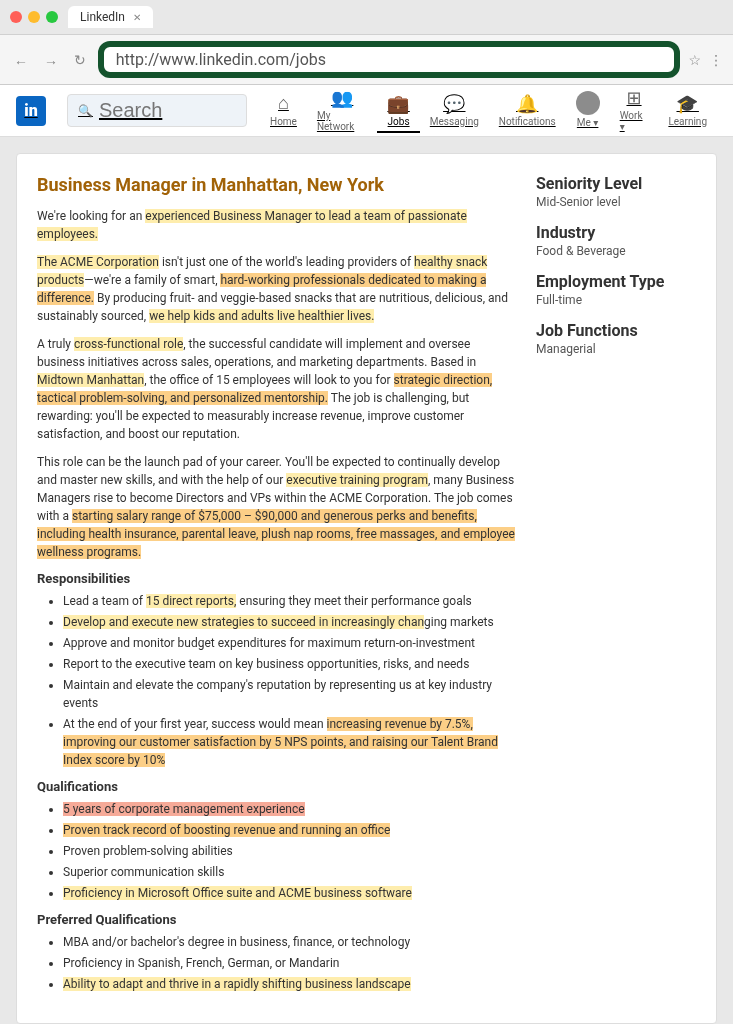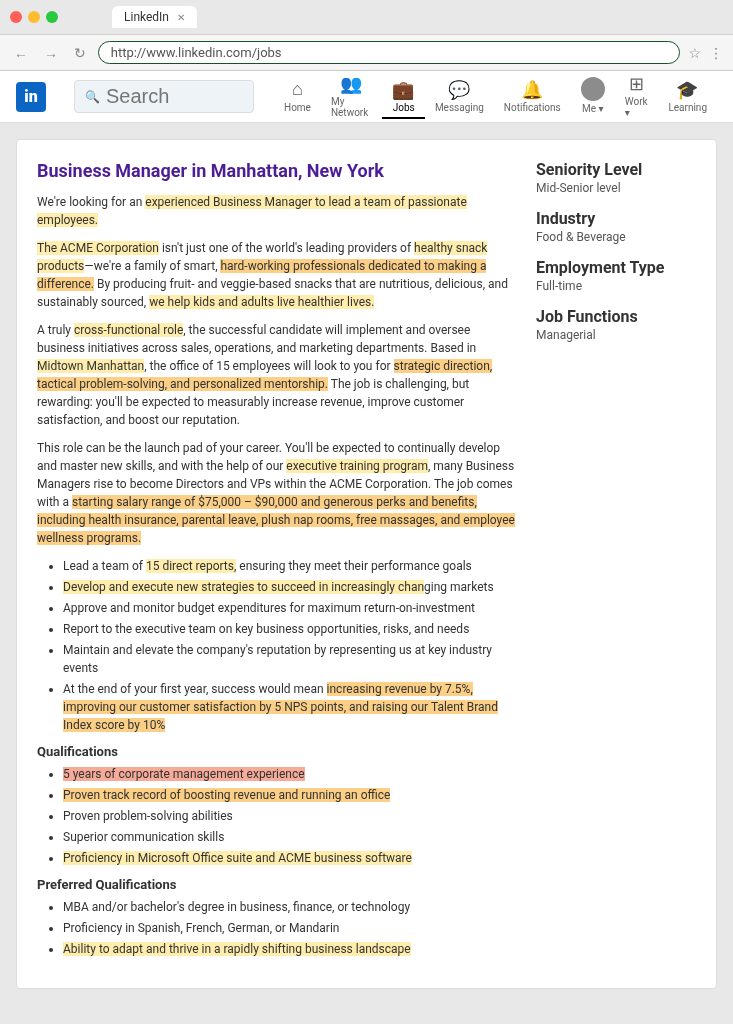--- a/index.html
+++ b/index.html
@@ -14,21 +14,20 @@
     .browser-chrome {
       background: #f0f0f0;
       border-bottom: 1px solid #ccc;
     }
     .browser-titlebar {
       display: flex;
       align-items: center;
       padding: 6px 10px;
       background: #e8e8e8;
       border-bottom: 1px solid #d0d0d0;
-      gap: 44px;
     }
     .traffic-lights {
       display: flex;
       gap: 6px;
       margin-right: 10px;
     }
     .traffic-light {
       width: 12px;
       height: 12px;
       border-radius: 50%;
@@ -62,42 +61,43 @@
       background: none;
       border: none;
       font-size: 14px;
       color: #888;
       cursor: pointer;
       padding: 2px 4px;
     }
     .address-bar {
       flex: 1;
       background: #fff;
-      border: 1px solid #14532d;
+      border: 6px solid #14532d;
       border-radius: 12px;
       padding: 3px 12px;
-      font-size: 13px;
+      font-size: 16px;
       color: #555;
     }
     .toolbar-actions {
       display: flex;
       gap: 8px;
       color: #888;
       font-size: 14px;
     }
 
     
     .linkedin-nav {
       background: #fff;
       border-bottom: 1px solid #ddd;
       display: flex;
       align-items: center;
       padding: 0 16px;
       height: 52px;
-      gap: 20px;
+      gap: 13px;
+      text-decoration: underline;
     }
     .li-logo {
       background: #0a66c2;
       color: #fff;
       font-weight: 900;
       font-size: 16px;
       width: 30px;
       height: 30px;
       display: flex;
       align-items: center;
@@ -187,21 +187,21 @@
 
     .job-sidebar {
       width: 160px;
       flex-shrink: 0;
     }
 
     
     .job-title {
       font-size: 18px;
       font-weight: 700;
-      color: #4c1d95;
+      color: #a16207;
       margin-bottom: 12px;
     }
 
     .section-title {
       font-size: 13px;
       font-weight: 700;
       color: #333;
       margin-bottom: 6px;
     }
 
@@ -330,20 +330,21 @@
       </p>
 
       <p class="job-text">
         A truly <span class="hl hl-yellow">cross-functional role</span>, the successful candidate will implement and oversee business initiatives across sales, operations, and marketing departments. Based in <span class="hl hl-yellow">Midtown Manhattan</span>, the office of 15 employees will look to you for <span class="hl hl-orange">strategic direction, tactical problem-solving, and personalized mentorship.</span> The job is challenging, but rewarding: you'll be expected to measurably increase revenue, improve customer satisfaction, and boost our reputation.
       </p>
 
       <p class="job-text">
         This role can be the launch pad of your career. You'll be expected to continually develop and master new skills, and with the help of our <span class="hl hl-yellow">executive training program</span>, many Business Managers rise to become Directors and VPs within the ACME Corporation. The job comes with a <span class="hl hl-orange">starting salary range of $75,000 – $90,000 and generous perks and benefits, including health insurance, parental leave, plush nap rooms, free massages, and employee wellness programs.</span>
       </p>
 
+      <div class="section-title">Responsibilities</div>
       <ul class="job-list">
         <li>Lead a team of <span class="hl hl-yellow">15 direct reports,</span> ensuring they meet their performance goals</li>
         <li><span class="hl hl-yellow">Develop and execute new strategies to succeed in increasingly chan</span>ging markets</li>
         <li>Approve and monitor budget expenditures for maximum return-on-investment</li>
         <li>Report to the executive team on key business opportunities, risks, and needs</li>
         <li>Maintain and elevate the company's reputation by representing us at key industry events</li>
         <li>At the end of your first year, success would mean <span class="hl hl-orange">increasing revenue by 7.5%, improving our customer satisfaction by 5 NPS points, and raising our Talent Brand Index score by 10%</span></li>
       </ul>
 
       <div class="section-title">Qualifications</div>

